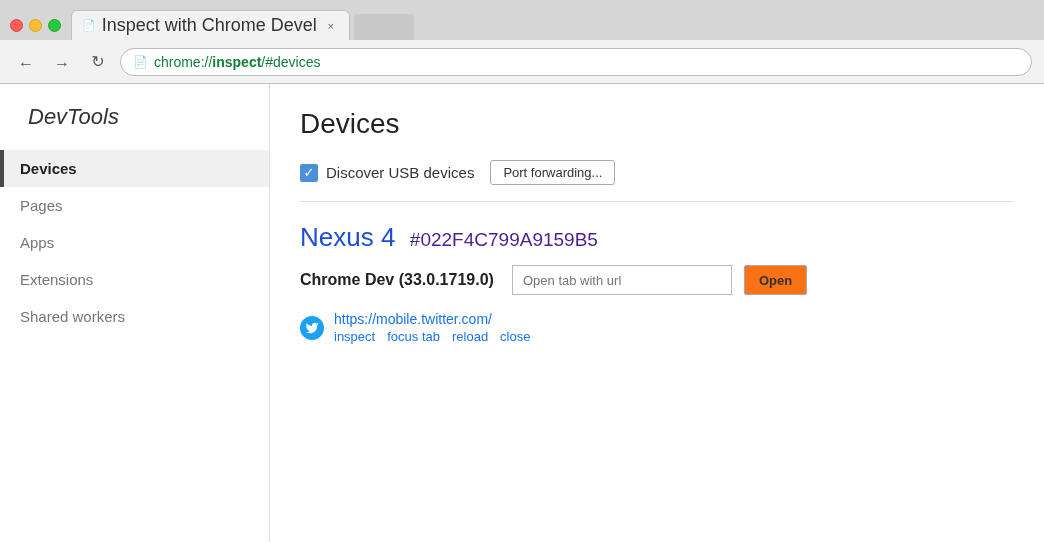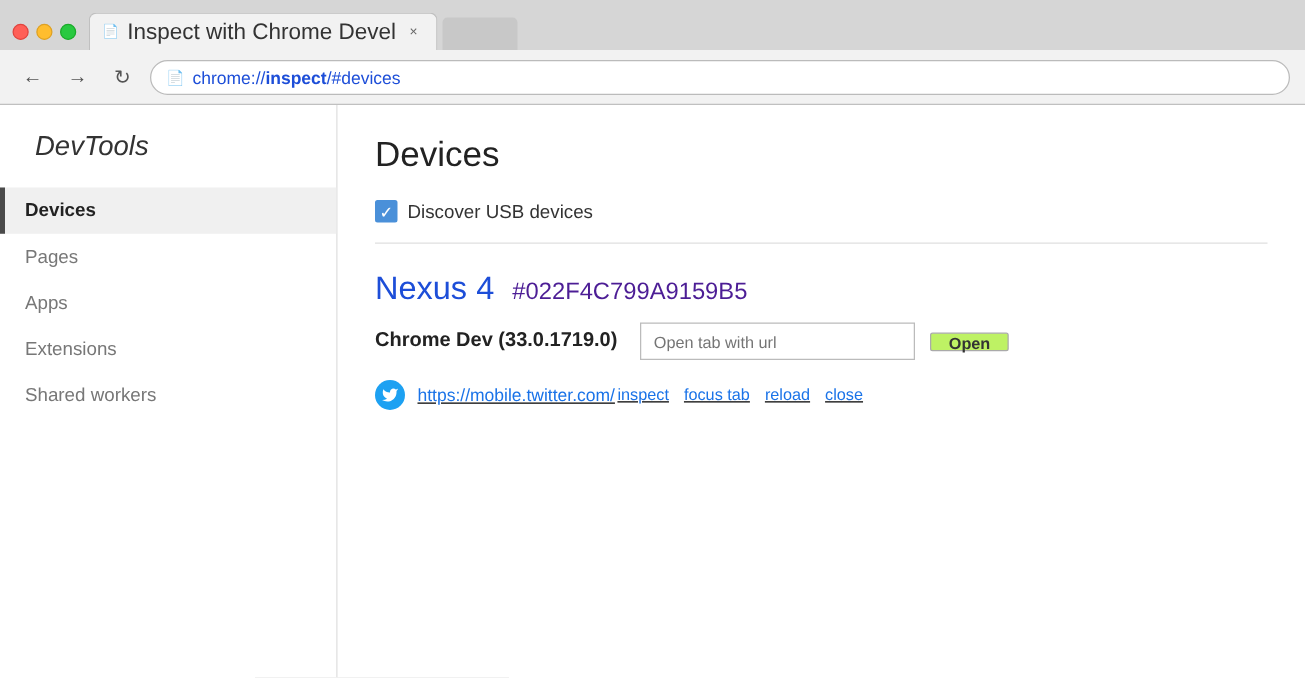--- a/index.html
+++ b/index.html
@@ -127,21 +127,21 @@
       font-size: 14px;
     }
 
     .address-icon {
       color: #aaa;
       font-size: 12px;
     }
 
     .address-text {
       font-size: 14px;
-      color: #1d4ed8;
+      color: #15803d;
     }
 
     .address-text .bold { font-weight: bold; }
 
     
     .page-content {
       background: white;
       flex: 1;
       display: flex;
       overflow: hidden;
@@ -283,22 +283,22 @@
       border: 1px solid #bbb;
       border-radius: 0;
       padding: 0 10px;
       font-size: 13px;
       color: #999;
       width: 220px;
       outline: none;
     }
 
     .open-btn {
-      height: 15px;
-      background: #bef264;
+      height: 30px;
+      background: #f97316;
       border: 1px solid #aaa;
       border-radius: 2px;
       padding: 0 14px;
       font-size: 13px;
       color: #333;
       cursor: pointer;
       font-weight: bold;
     }
 
     .tab-row {
@@ -316,23 +316,22 @@
       display: flex;
       align-items: center;
       justify-content: center;
       color: white;
       font-size: 13px;
       flex-shrink: 0;
     }
 
     .tab-info {
       display: flex;
-      flex-direction: row;
+      flex-direction: column;
       gap: 2px;
-      text-decoration: underline;
     }
 
     .tab-url {
       font-size: 14px;
       color: #1a73e8;
       text-decoration: none;
     }
 
     .tab-actions {
       display: flex;
@@ -402,20 +401,21 @@
     <div class="main-content">
       <h1 class="page-title">Devices</h1>
 
       <div class="discover-row">
         <label class="checkbox-label">
           <div class="checkbox-container">
             <span class="checkmark">✓</span>
           </div>
           <span>Discover USB devices</span>
         </label>
+        <button class="port-btn">Port forwarding...</button>
       </div>
 
       <div class="device-header">
         <span class="device-name">Nexus 4</span>
         <span class="device-id">#022F4C799A9159B5</span>
       </div>
 
       <div class="browser-row">
         <span class="browser-name">Chrome Dev (33.0.1719.0)</span>
         <input class="url-input" type="text" placeholder="Open tab with url" style="">

